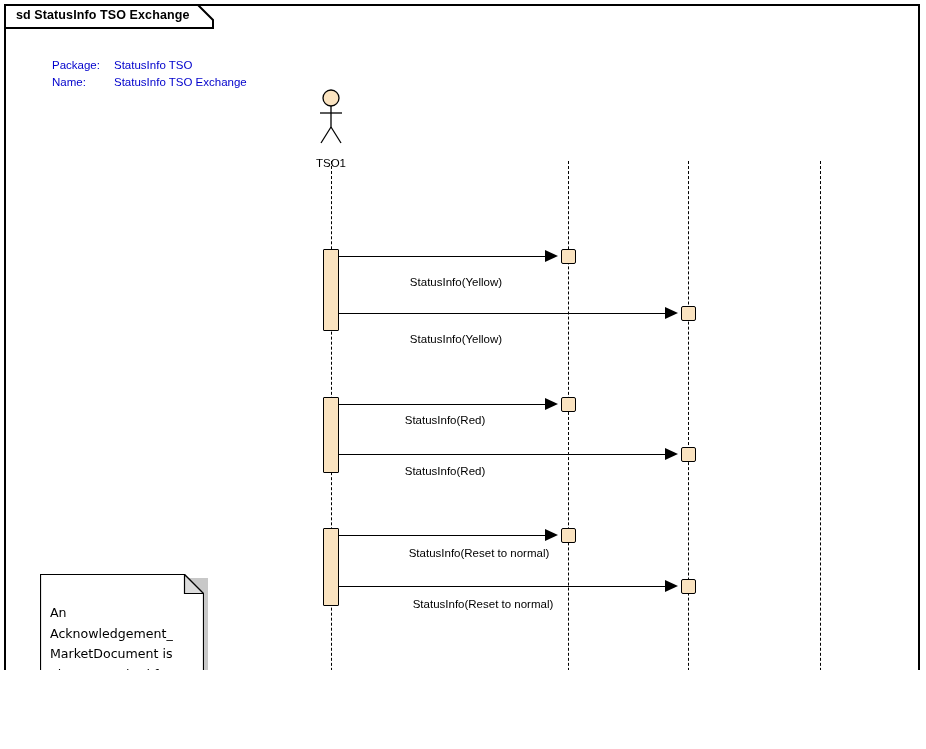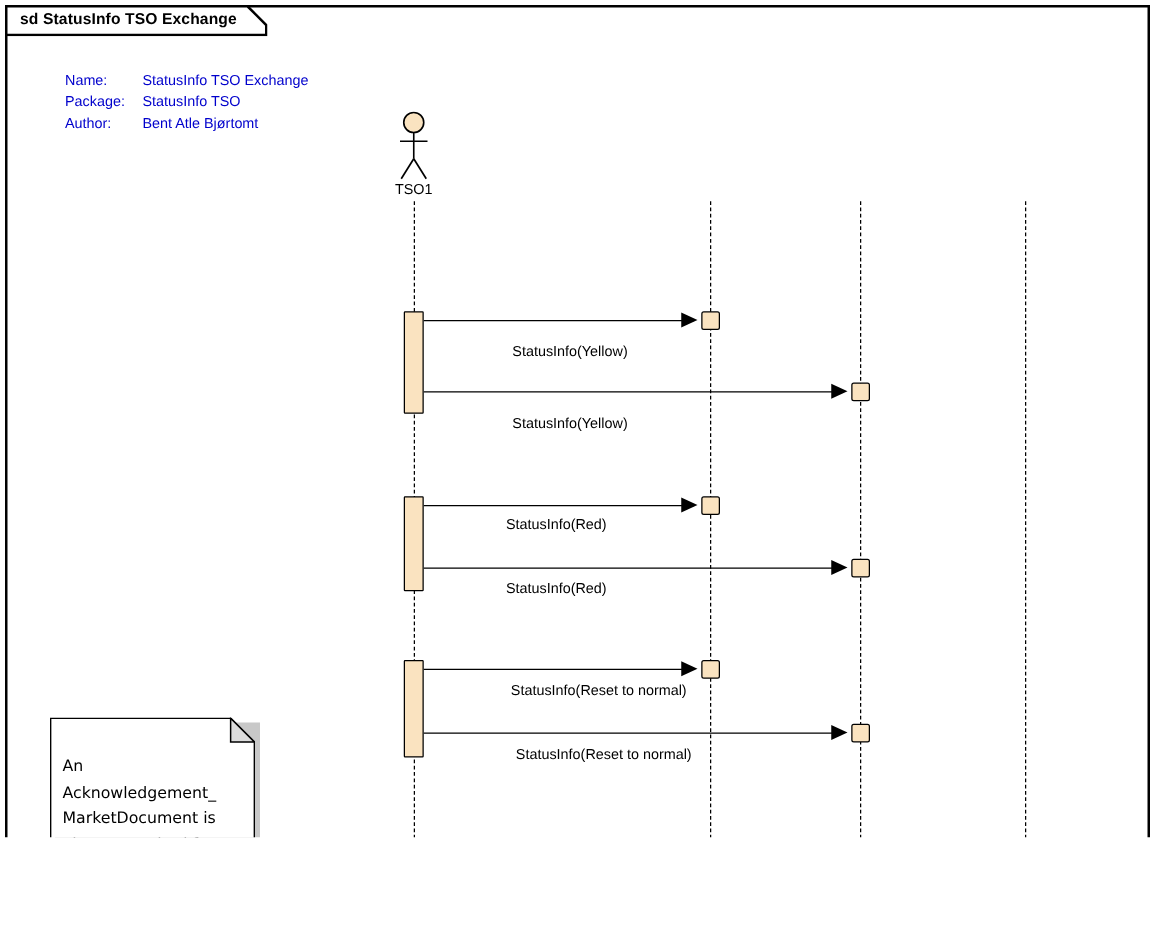--- a/index.html
+++ b/index.html
@@ -81,21 +81,21 @@
     width: 120px;
     text-align: center;
   }
   .actor svg {
     display: block;
     margin: 0 auto;
   }
   .actor-label {
     font-size: 11.5px;
     color: #000000;
-    margin-top: 1px;
+    margin-top: 12px;
     white-space: nowrap;
   }
 
   
   .lifeline {
     position: absolute;
     width: 0;
     border-left: 1px dashed #000000;
   }
 
@@ -178,30 +178,26 @@
     <svg width="210" height="25" viewBox="0 0 210 25">
       <path d="M1,1 L194,1 L209,16 L209,24 L1,24 Z" fill="#ffffff" stroke="#000000" stroke-width="2"></path>
     </svg>
     <div class="frame-tab-label">sd StatusInfo TSO Exchange</div>
   </div>
 
   <div class="meta">
     <table>
       <tbody>
           <tr>
-        <td class="k">Name:</td>
-        <td>StatusInfo TSO Exchange</td>
-      </tr>
-      <tr>
         <td class="k">Package:</td>
         <td>StatusInfo TSO</td>
       </tr>
       <tr>
-        <td class="k">Author:</td>
-        <td>Bent Atle Bjørtomt</td>
+        <td class="k">Name:</td>
+        <td>StatusInfo TSO Exchange</td>
       </tr>
     </tbody>
       </table>
   </div>
 
   <div class="actor" style="left:271px; top:89px;">
     <svg width="42" height="56" viewBox="0 0 42 56">
       <circle cx="21" cy="9" r="8" fill="#FAE3C0" stroke="#000000" stroke-width="1.3"></circle>
       <line x1="21" y1="17" x2="21" y2="38" stroke="#000000" stroke-width="1.3"></line>
       <line x1="10" y1="24" x2="32" y2="24" stroke="#000000" stroke-width="1.3"></line>

